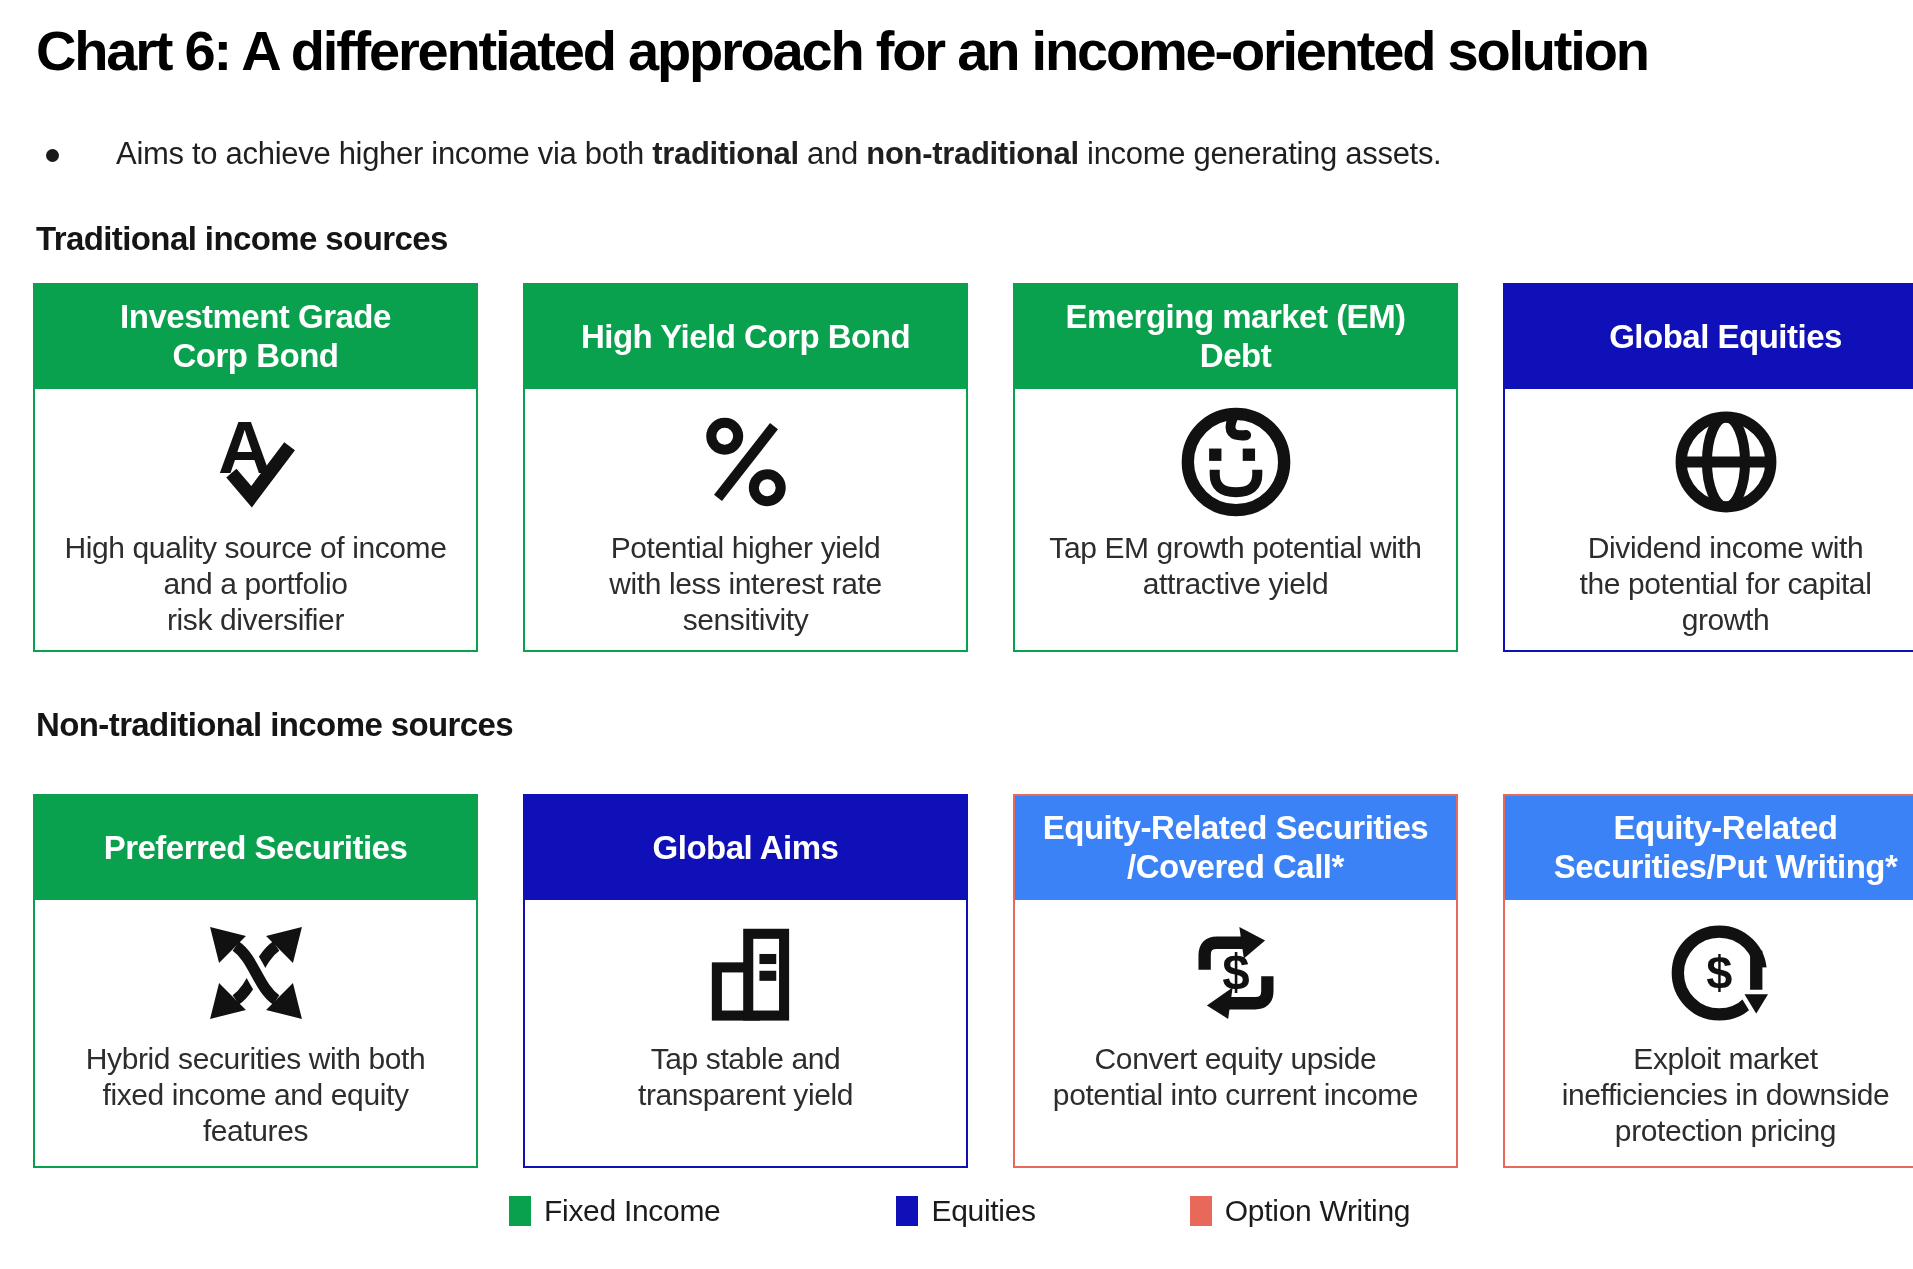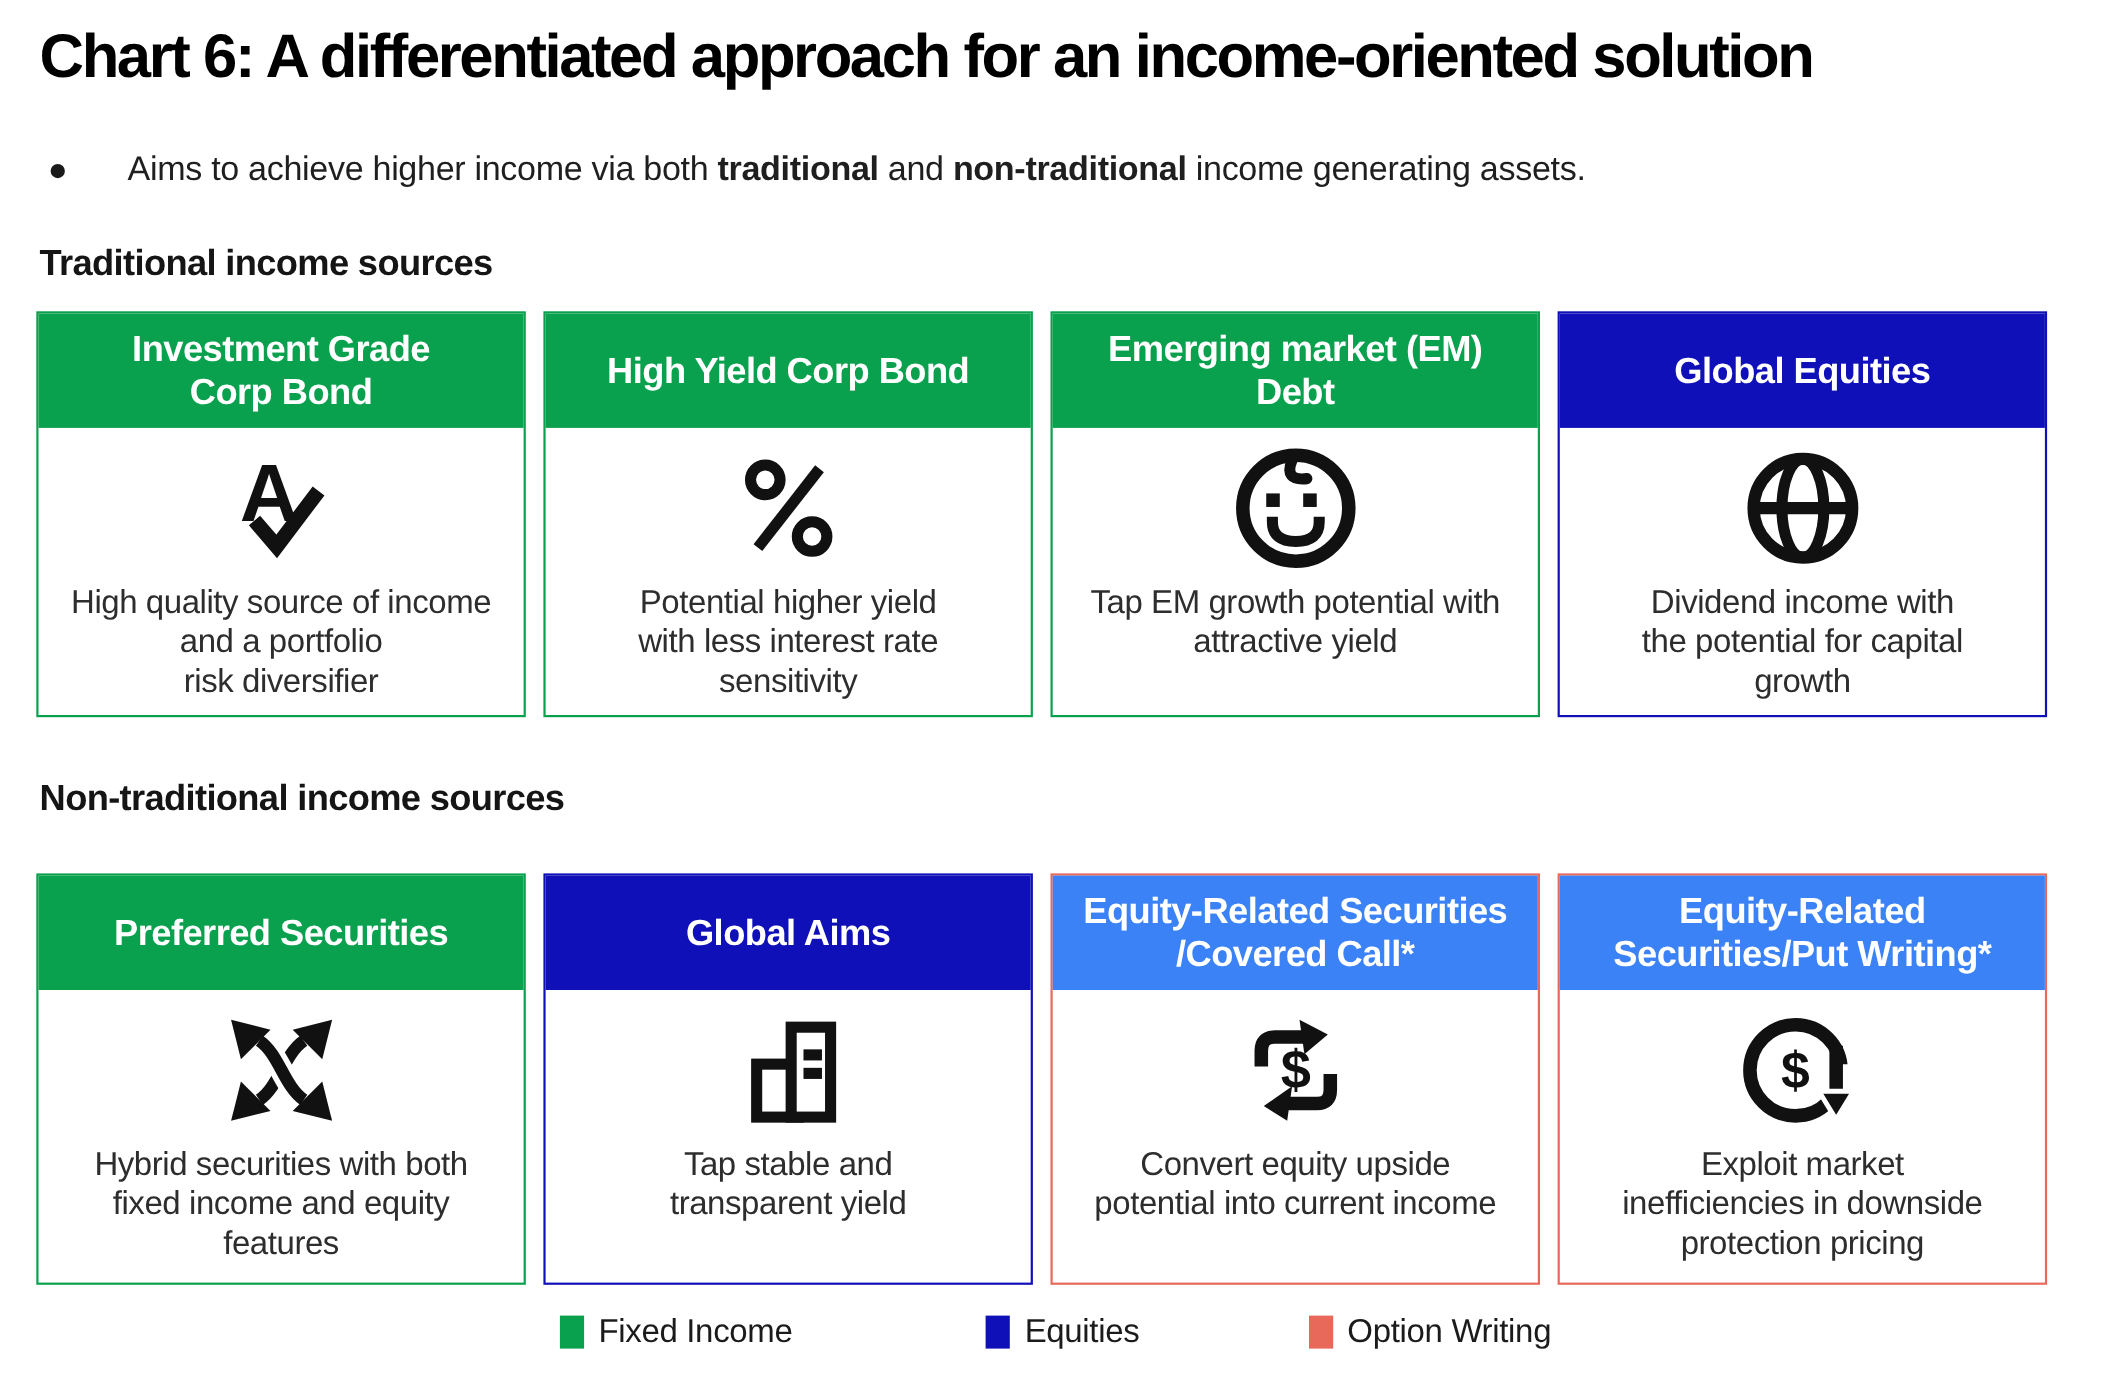--- a/index.html
+++ b/index.html
@@ -16,21 +16,21 @@
   .bullet-text { margin:0; font-size:31px; letter-spacing:-0.3px; color:#1f1f1f; }
   .bullet-text b { font-weight:700; }
   .section-label {
     position:absolute; left:36px; margin:0;
     font-size:33px; font-weight:700; letter-spacing:-0.6px; color:#151515;
   }
   .s1 { top:220px; }
   .s2 { top:706px; }
   .card-grid {
     position:absolute; left:33px; width:1724px;
-    display:grid; grid-template-columns:repeat(4,445px); column-gap:16px;
+    display:grid; grid-template-columns:repeat(4,445px); column-gap:45px;
   }
   .row1 { top:283px; }
   .row2 { top:794px; }
   .card {
     background:#fff; border:2px solid #333; box-sizing:border-box;
     display:flex; flex-direction:column;
   }
   .row1 .card { height:369px; }
   .row2 .card { height:374px; }
   .card-header {

